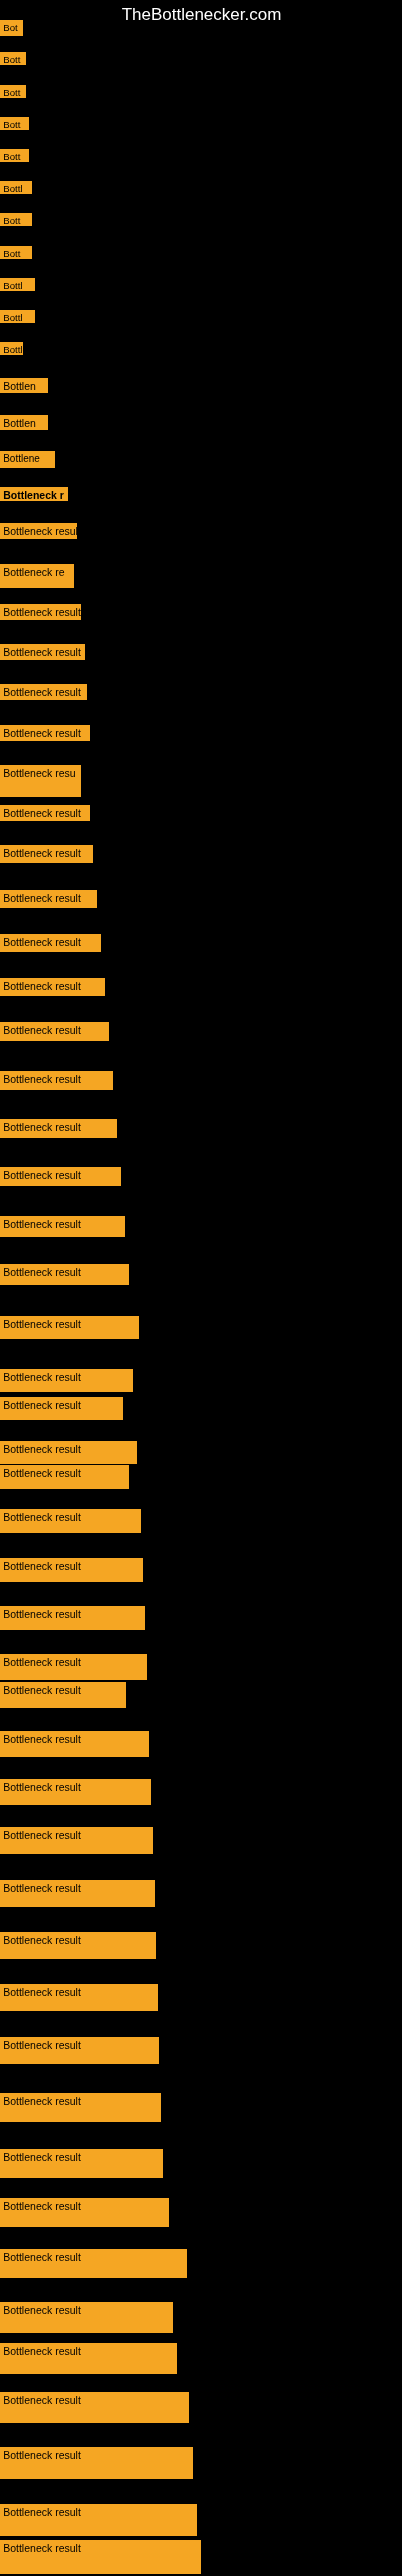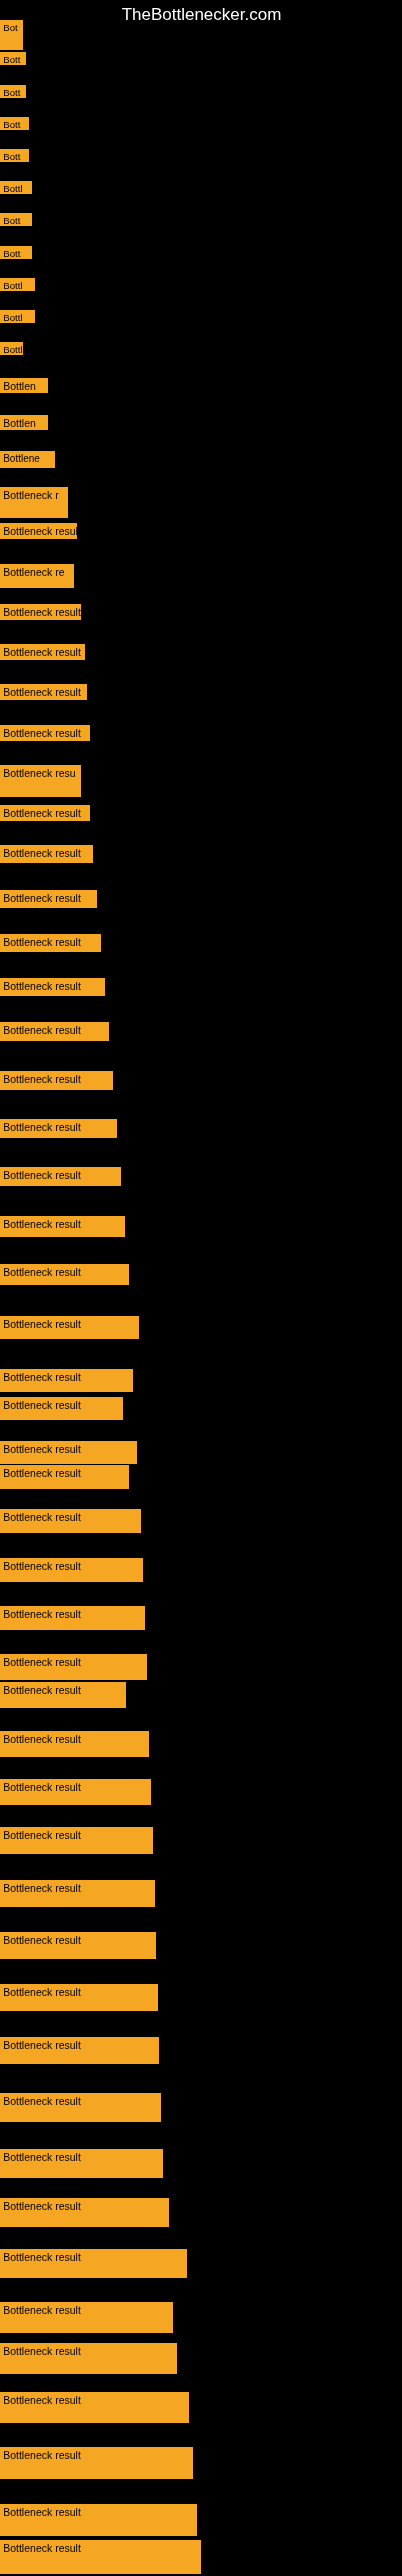--- a/index.html
+++ b/index.html
@@ -35,35 +35,35 @@
       white-space: nowrap;
       overflow: hidden;
     }
   </style>
 </head>
 <body>
 
 <span class="site-title">TheBottlenecker.com</span>
 
 <div id="items-container">
-    <div class="bottleneck-item" style="top: 20px; width: 22.5px; height: 30px; font-size: 9.7px;">Bot</div>
+    <div class="bottleneck-item" style="top: 20px; width: 22.5px; height: 16px; font-size: 9.7px;">Bot</div>
     <div class="bottleneck-item" style="top: 52px; width: 26px; height: 13px; font-size: 9.7px;">Bott</div>
     <div class="bottleneck-item" style="top: 85px; width: 26px; height: 13px; font-size: 9.7px;">Bott</div>
     <div class="bottleneck-item" style="top: 117px; width: 29px; height: 13px; font-size: 9.7px;">Bott</div>
     <div class="bottleneck-item" style="top: 149px; width: 29px; height: 13px; font-size: 9.7px;">Bott</div>
     <div class="bottleneck-item" style="top: 181px; width: 32px; height: 13px; font-size: 9.7px;">Bottl</div>
     <div class="bottleneck-item" style="top: 213px; width: 32px; height: 13px; font-size: 9.7px;">Bott</div>
     <div class="bottleneck-item" style="top: 246px; width: 32px; height: 13px; font-size: 9.7px;">Bott</div>
     <div class="bottleneck-item" style="top: 278px; width: 35px; height: 13px; font-size: 9.7px;">Bottl</div>
     <div class="bottleneck-item" style="top: 310px; width: 35px; height: 13px; font-size: 9.7px;">Bottl</div>
     <div class="bottleneck-item" style="top: 342px; width: 23px; height: 13px; font-size: 9.7px;">Bottle</div>
     <div class="bottleneck-item" style="top: 378px; width: 48px; height: 14.5px; font-size: 10.5px;">Bottlen</div>
     <div class="bottleneck-item" style="top: 415px; width: 48px; height: 14.5px; font-size: 10.5px;">Bottlen</div>
     <div class="bottleneck-item" style="top: 451px; width: 55px; height: 17px; font-size: 10px;">Bottlene</div>
-    <div class="bottleneck-item" style="top: 487px; width: 68px; height: 31px; font-size: 10.5px;">Bottleneck r</div>
+    <div class="bottleneck-item" style="top: 487px; width: 68px; height: 14px; font-size: 10.5px; font-weight: bold;">Bottleneck r</div>
     <div class="bottleneck-item" style="top: 523px; width: 77px; height: 16px; font-size: 10.5px;">Bottleneck result</div>
     <div class="bottleneck-item" style="top: 564px; width: 74px; height: 24px; font-size: 10.5px;">Bottleneck re</div>
     <div class="bottleneck-item" style="top: 604px; width: 81px; height: 16px; font-size: 10.5px;">Bottleneck result</div>
     <div class="bottleneck-item" style="top: 644px; width: 85px; height: 16px; font-size: 10.5px;">Bottleneck result</div>
     <div class="bottleneck-item" style="top: 684px; width: 87px; height: 16px; font-size: 10.5px;">Bottleneck result</div>
     <div class="bottleneck-item" style="top: 725px; width: 90px; height: 16px; font-size: 10.5px;">Bottleneck result</div>
     <div class="bottleneck-item" style="top: 765px; width: 81px; height: 32px; font-size: 10.5px;">Bottleneck resu</div>
     <div class="bottleneck-item" style="top: 805px; width: 90px; height: 16px; font-size: 10.5px;">Bottleneck result</div>
     <div class="bottleneck-item" style="top: 845px; width: 93px; height: 17.7px; font-size: 10.5px;">Bottleneck result</div>
     <div class="bottleneck-item" style="top: 890px; width: 97px; height: 17.7px; font-size: 10.5px;">Bottleneck result</div>

